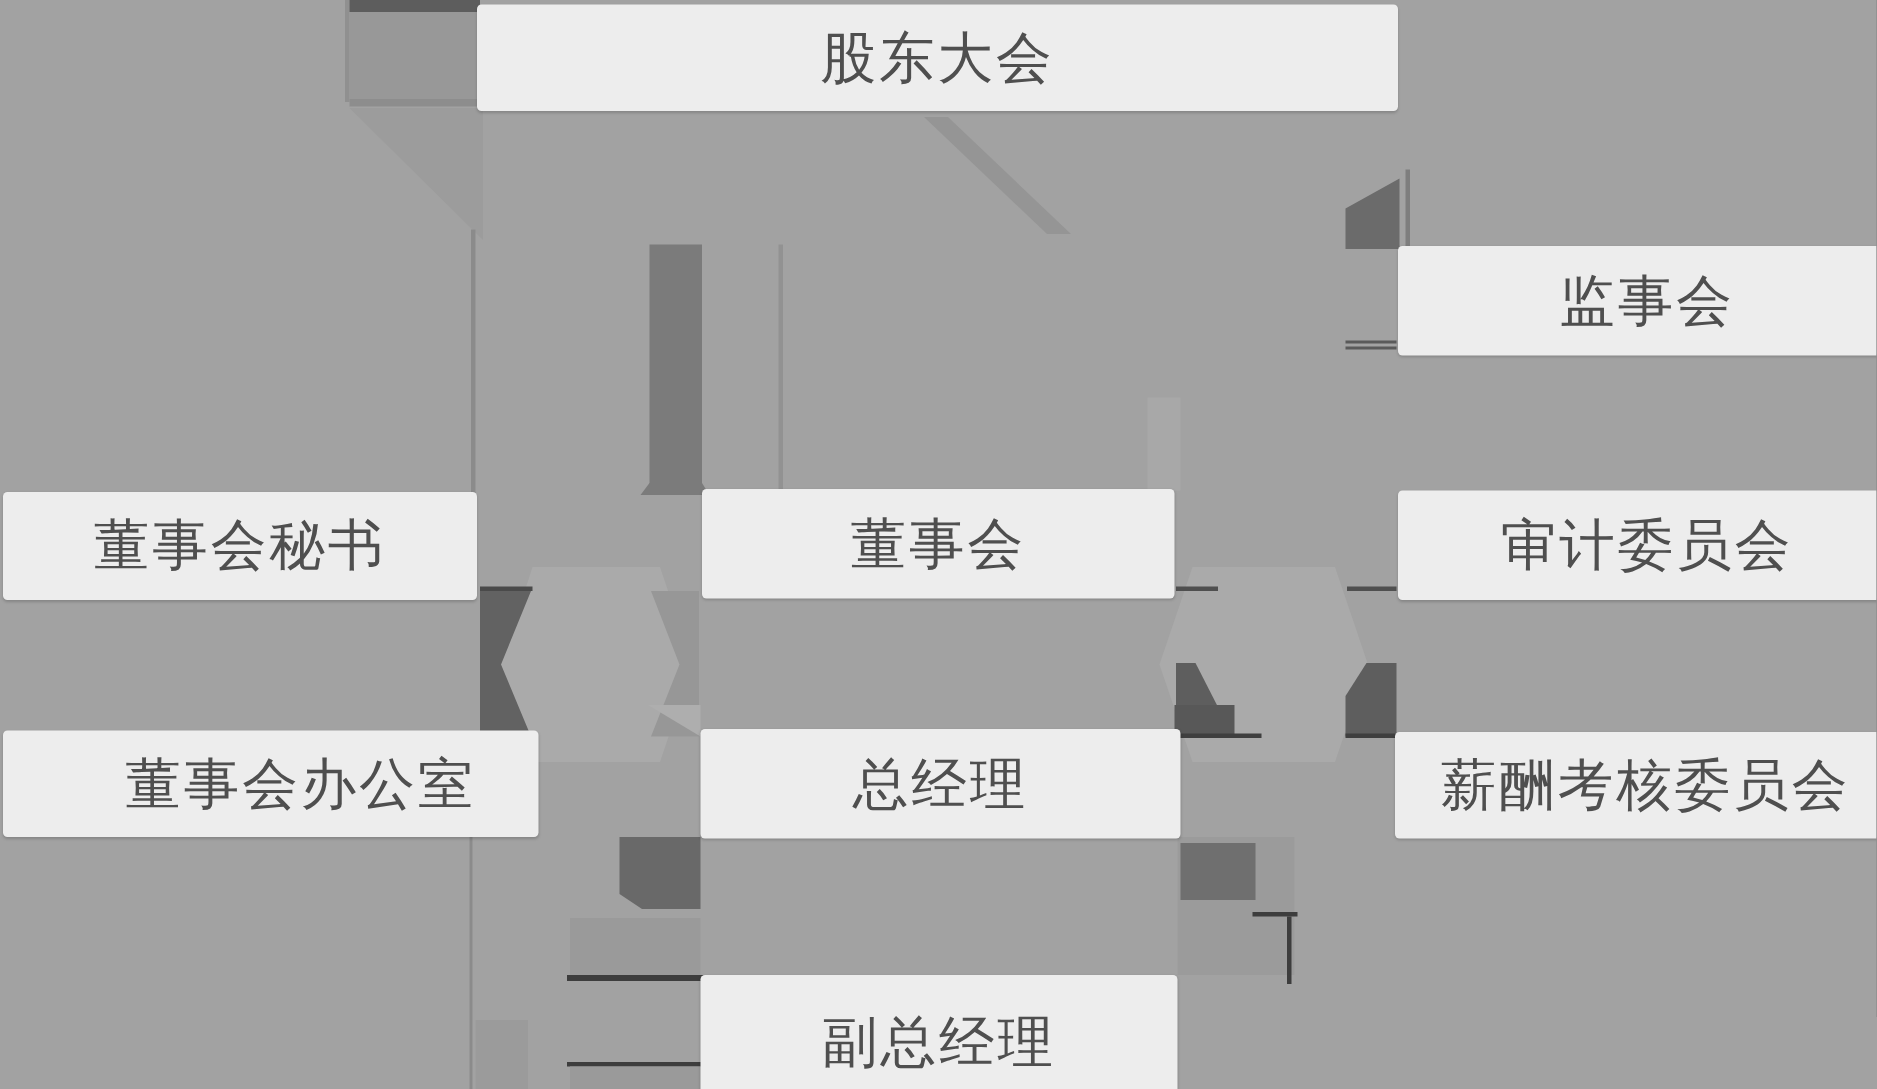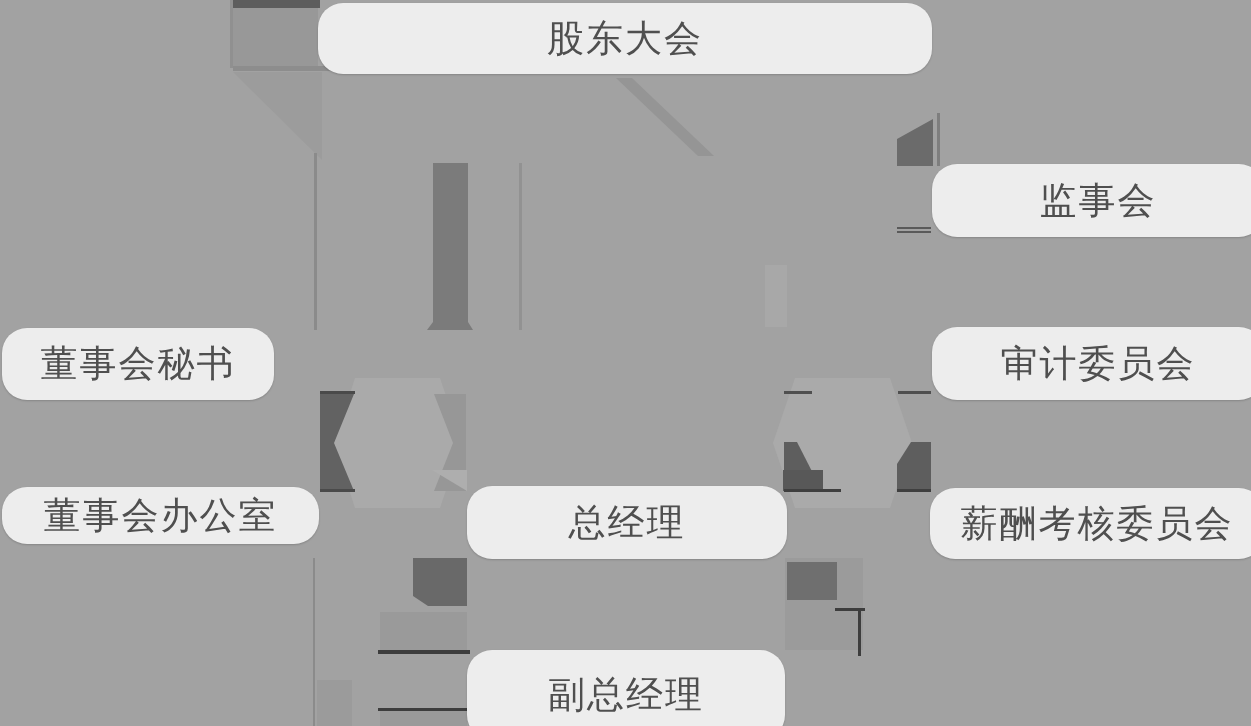--- a/index.html
+++ b/index.html
@@ -7,36 +7,36 @@
     position:relative;
     width:1251px;height:726px;
     overflow:hidden;
     background:var(--background,#a2a2a2);
     font-family:"Liberation Sans","DejaVu Sans",sans-serif;
   }
   #artifact-layer{position:absolute;left:0;top:0;z-index:0;}
   .node{
     position:absolute;z-index:1;
     background:var(--node-fill,#ededed);
-    border-radius:25px;
+    border-radius:3px;
     color:var(--node-text,#4f4f4f);
     font-size:37px;
     letter-spacing:2px;
     display:flex;align-items:center;justify-content:center;
     box-shadow:0 1px 2px rgba(0,0,0,.18);
     white-space:nowrap;
     font-family:Liberation Mono, monospace;
   }
   
   .n-shareholders {left:318px;top:3px;  width:614px;height:71px;}
   .n-supervisory  {left:932px;top:164px;width:332px;height:73px;}
-  .n-secretary    {left:2px;  top:328px;width:272px;height:72px;}
+  .n-secretary    {left:2px;  top:328px;width:316px;height:72px;}
   .n-board        {left:468px;top:326px;width:315px;height:73px;}
   .n-audit        {left:932px;top:327px;width:332px;height:73px;}
-  .n-office       {left:2px;  top:487px;width:317px;height:57px;}
+  .n-office       {left:2px;  top:487px;width:317px;height:71px;padding-left:40px;}
   .n-gm           {left:467px;top:486px;width:320px;height:73px;}
   .n-compensation {left:930px;top:488px;width:334px;height:71px;}
   .n-deputy-gm    {left:467px;top:650px;width:318px;height:90px;}
 </style>
 </head>
 <body>
 
 <div id="canvas">
 
   <svg id="artifact-layer" width="1251" height="726" viewBox="0 0 1251 726">
@@ -99,20 +99,21 @@
       <rect x="317" y="680" width="35" height="46" fill="#9b9b9b"></rect>
     </g>
   </svg>
 
   <div class="node n-shareholders">股东大会</div>
 
   <div class="node n-supervisory">监事会</div>
 
   <div class="node n-secretary">董事会秘书</div>
 
+  <div class="node n-board">董事会</div>
 
   <div class="node n-audit">审计委员会</div>
 
   <div class="node n-office">董事会办公室</div>
 
   <div class="node n-gm">总经理</div>
 
   <div class="node n-compensation">薪酬考核委员会</div>
 
   <div class="node n-deputy-gm">副总经理</div>

